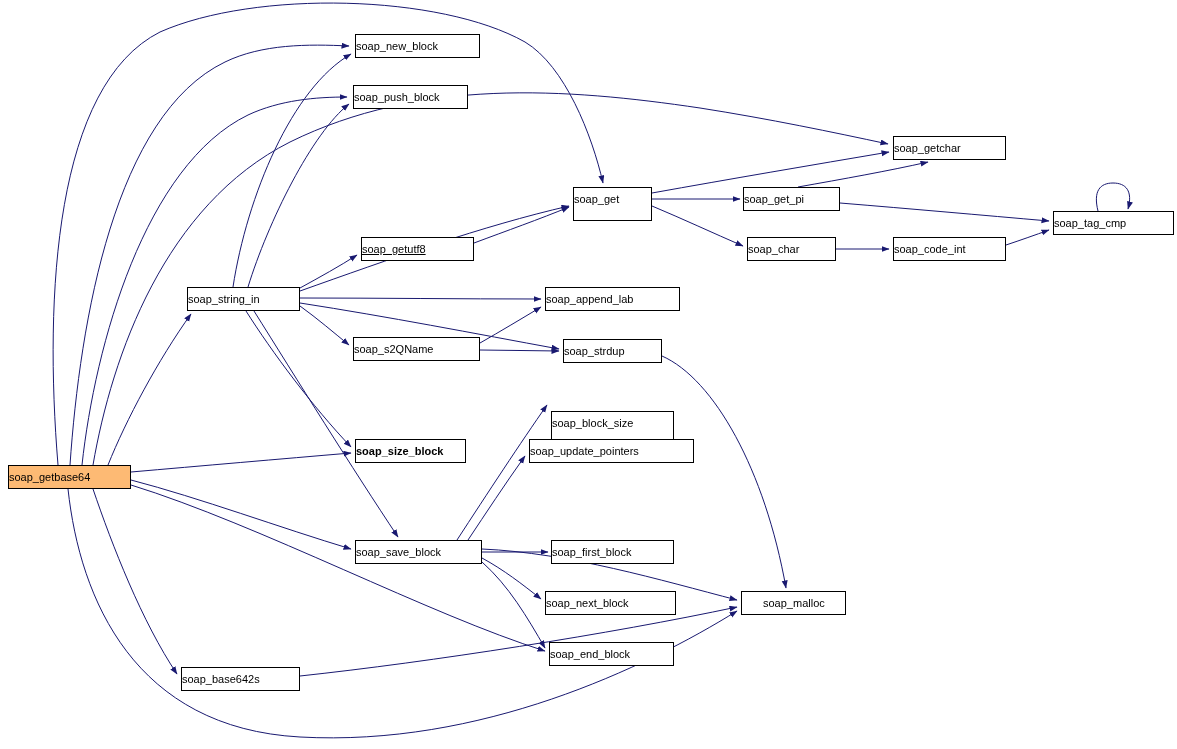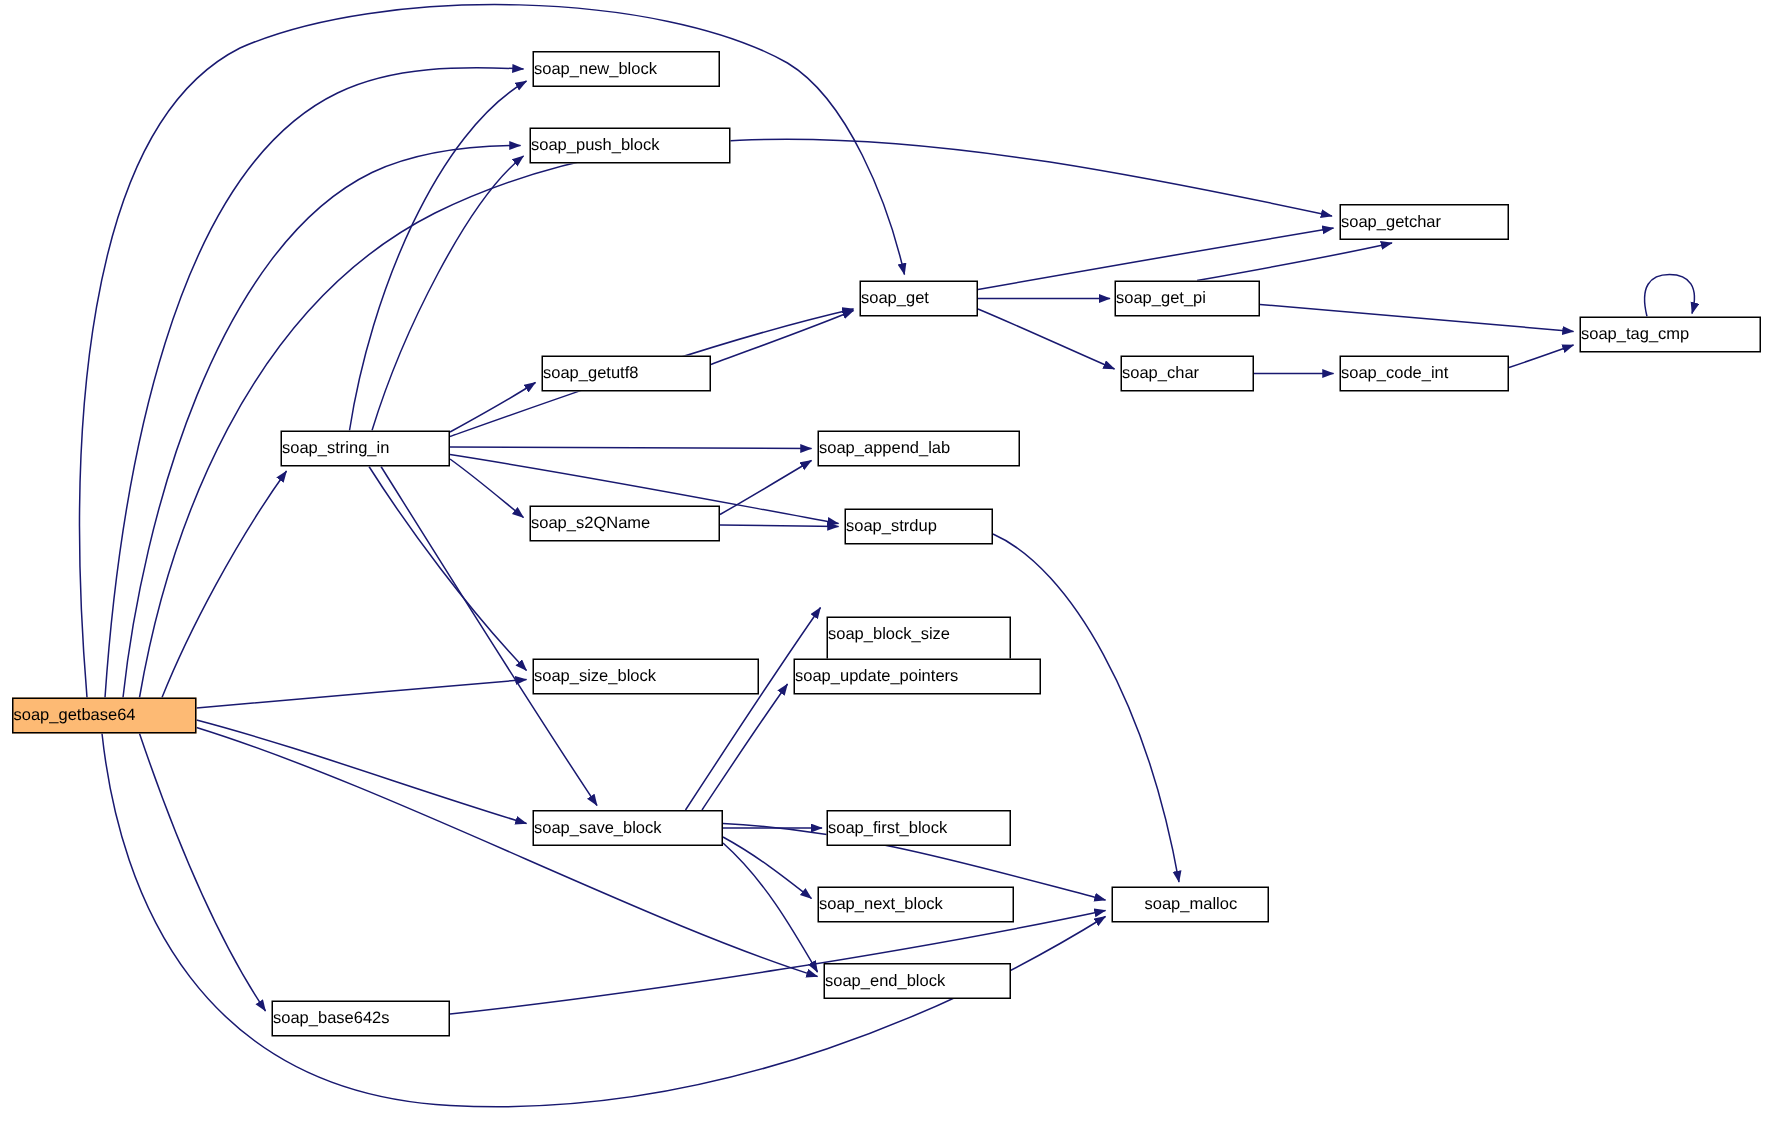--- a/index.html
+++ b/index.html
@@ -91,35 +91,35 @@
       <path d="M652,206 C683,219 713,233 743,246" class="edge" marker-end="url(#arrowhead)"></path>
       <path d="M798,187 C843,179 888,171 928,162" class="edge" marker-end="url(#arrowhead)"></path>
       <path d="M840,203 C913,209 980,215 1049,221" class="edge" marker-end="url(#arrowhead)"></path>
       <path d="M836,249 L889,249" class="edge" marker-end="url(#arrowhead)"></path>
       <path d="M1006,245 C1021,240 1035,235 1049,230" class="edge" marker-end="url(#arrowhead)"></path>
       <path d="M1098,211 C1093,191 1100,183 1113,183 C1126,183 1133,191 1128,209" class="edge" marker-end="url(#arrowhead)"></path>
     </svg>
 
   <div class="node root" style="left:8px;   top:465px; width:123px; height:24px;">soap_getbase64</div>
   <div class="node" style="left:355px; top:34px;  width:125px; height:24px;">soap_new_block</div>
-  <div class="node" style="left:353px; top:85px;  width:134px; height:24px;">soap_push_block</div>
+  <div class="node" style="left:353px; top:85px;  width:115px; height:24px;">soap_push_block</div>
   <div class="node" style="left:893px; top:136px; width:113px; height:24px;">soap_getchar</div>
-  <div class="node" style="left:573px; top:187px; width:79px;  height:24px;">soap_get</div>
+  <div class="node" style="left:573px; top:187px; width:79px;  height:34px;">soap_get</div>
   <div class="node" style="left:743px; top:187px; width:97px;  height:24px;">soap_get_pi</div>
   <div class="node" style="left:1053px;top:211px; width:121px; height:24px;">soap_tag_cmp</div>
   <div class="node" style="left:747px; top:237px; width:89px;  height:24px;">soap_char</div>
   <div class="node" style="left:893px; top:237px; width:113px; height:24px;">soap_code_int</div>
-  <div class="node" style="left:361px; top:237px; width:113px; height:24px;">soap_getutf8</div>
+  <div class="node" style="left:361px; top:237px; width:113px; height:24px;text-decoration:underline;">soap_getutf8</div>
   <div class="node" style="left:187px; top:287px; width:113px; height:24px;">soap_string_in</div>
   <div class="node" style="left:545px; top:287px; width:135px; height:24px;">soap_append_lab</div>
   <div class="node" style="left:353px; top:337px; width:127px; height:24px;">soap_s2QName</div>
   <div class="node" style="left:563px; top:339px; width:99px;  height:24px;">soap_strdup</div>
   <div class="node" style="left:551px; top:388px; width:123px; height:40px;margin-top:23px;">soap_block_size</div>
   <div class="node" style="left:529px; top:439px; width:165px; height:24px;">soap_update_pointers</div>
-  <div class="node" style="left:355px; top:439px; width:151px; height:24px;">soap_size_block</div>
+  <div class="node" style="left:355px; top:439px; width:111px; height:24px;font-weight:bold;">soap_size_block</div>
   <div class="node" style="left:355px; top:540px; width:127px; height:24px;">soap_save_block</div>
   <div class="node" style="left:551px; top:540px; width:123px; height:24px;">soap_first_block</div>
   <div class="node" style="left:545px; top:591px; width:131px; height:24px;">soap_next_block</div>
   <div class="node" style="left:741px; top:591px; width:105px; height:24px;padding-left:21px;">soap_malloc</div>
   <div class="node" style="left:549px; top:642px; width:125px; height:24px;">soap_end_block</div>
   <div class="node" style="left:181px; top:667px; width:119px; height:24px;">soap_base642s</div>
 
 </div>
 
 </body></html>

